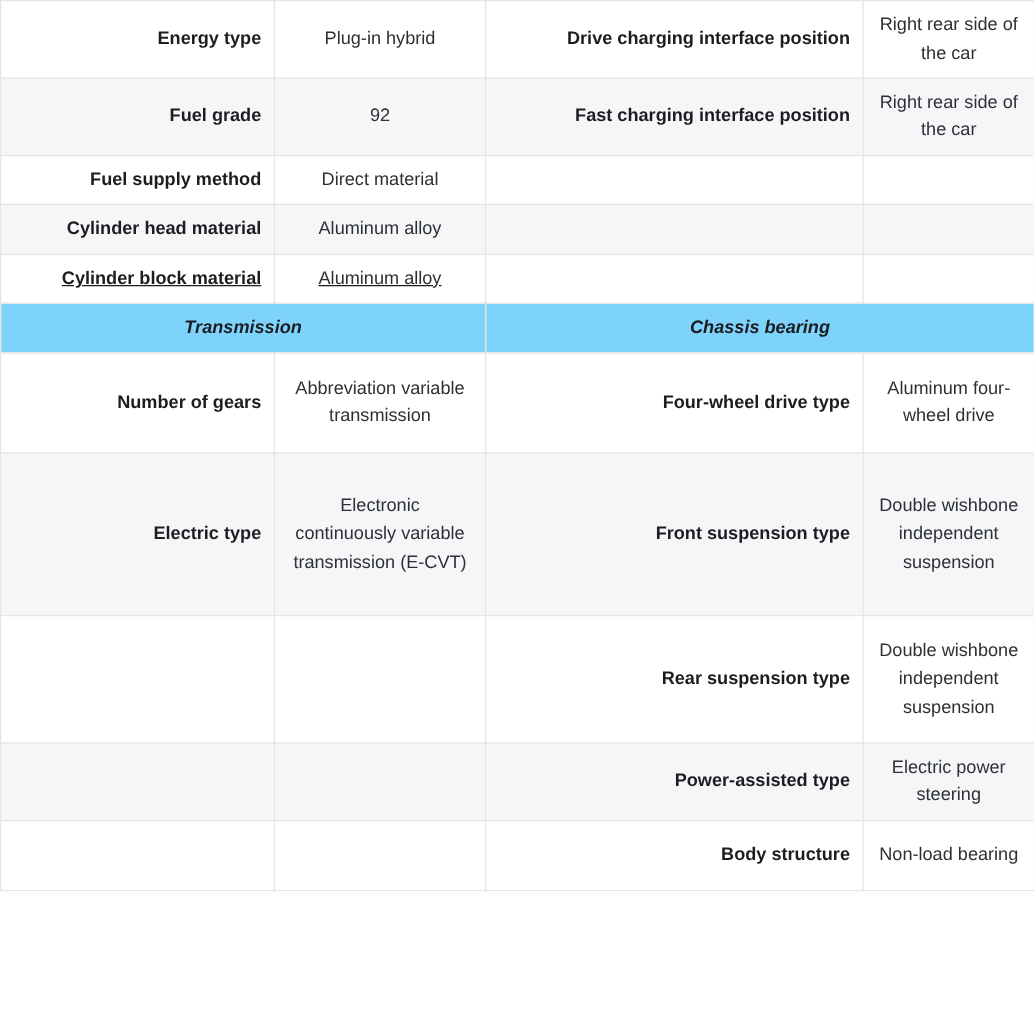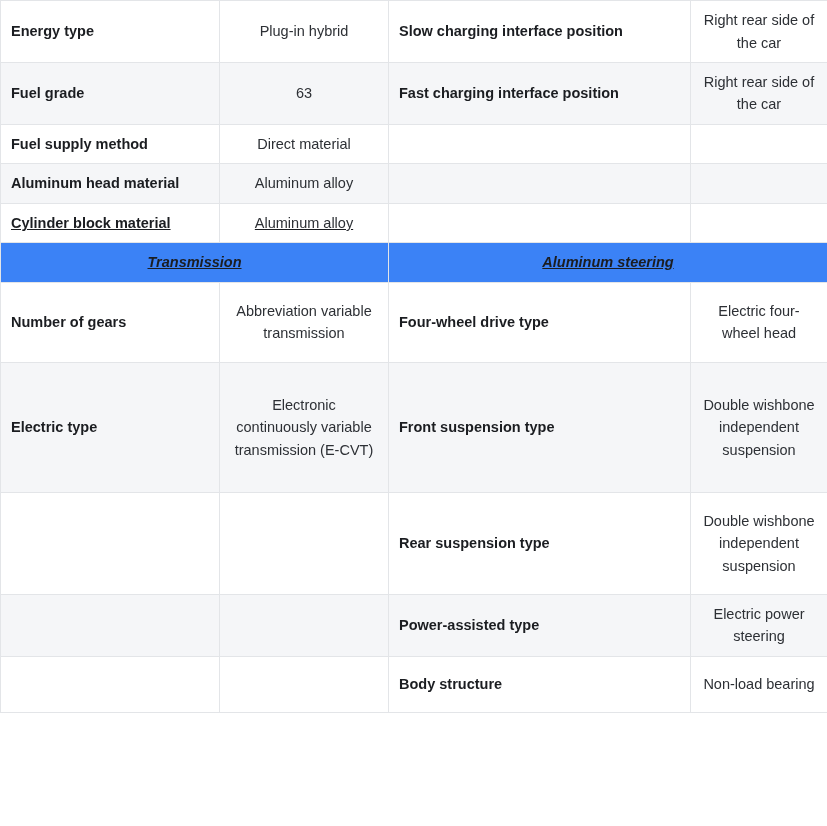--- a/index.html
+++ b/index.html
@@ -28,21 +28,21 @@
     border: 1px solid #e3e5e8;
     padding: 8px 10px;
     font-size: 14.5px;
     line-height: 1.55;
     vertical-align: middle;
     word-wrap: break-word;
     overflow-wrap: break-word;
   }
   td.label {
     font-weight: bold;
-    text-align: left;
+    text-align: right;
     color: #1b1d21;
   }
   td.value {
     text-align: center;
     color: #2d3035;
   }
   td.empty {
     padding: 0;
   }
   tr.alt td {
@@ -54,74 +54,73 @@
   td.section {
     text-align: center;
     font-weight: bold;
     font-style: italic;
     font-size: 14.5px;
     color: #1b1d21;
     background: #ffffff;
     padding: 10px 6px;
   }
   tr.section-row td {
-    background: #3b82f6;
-    text-decoration: underline;
+    background: #7dd3fc;
   }
 </style>
 </head>
 <body>
 
 <table id="spec-table">
   <colgroup>
     <col class="c1">
       <col class="c2">
       <col class="c3">
       <col class="c4">
   </colgroup>
   <tbody id="spec-body">
       <tr class="plain" style="height: 62px;">
         <td class="label">Energy type</td>
         <td class="value">Plug-in hybrid</td>
-        <td class="label">Slow charging interface position</td>
+        <td class="label">Drive charging interface position</td>
         <td class="value">Right rear side of the car</td>
       </tr>
       <tr class="alt" style="height: 57px;">
         <td class="label">Fuel grade</td>
-        <td class="value">63</td>
+        <td class="value">92</td>
         <td class="label">Fast charging interface position</td>
         <td class="value">Right rear side of the car</td>
       </tr>
       <tr class="plain" style="height: 35px; margin-left: 44px;">
         <td class="label">Fuel supply method</td>
         <td class="value">Direct material</td>
         <td class="label empty"></td>
         <td class="value empty"></td>
       </tr>
       <tr class="alt" style="height: 35px;">
-        <td class="label">Aluminum head material</td>
+        <td class="label">Cylinder head material</td>
         <td class="value">Aluminum alloy</td>
         <td class="label empty"></td>
         <td class="value empty"></td>
       </tr>
       <tr class="plain" style="height: 35px; text-decoration: underline;">
         <td class="label">Cylinder block material</td>
         <td class="value">Aluminum alloy</td>
         <td class="label empty"></td>
         <td class="value empty"></td>
       </tr>
       <tr class="plain section-row" style="height: 38px;">
         <td class="section" colspan="2">Transmission</td>
-        <td class="section" colspan="2">Aluminum steering</td>
+        <td class="section" colspan="2">Chassis bearing</td>
       </tr>
       <tr class="plain" style="height: 80px;">
         <td class="label">Number of gears</td>
         <td class="value">Abbreviation variable transmission</td>
         <td class="label">Four-wheel drive type</td>
-        <td class="value">Electric four-wheel head</td>
+        <td class="value">Aluminum four-wheel drive</td>
       </tr>
       <tr class="alt" style="height: 130px;">
         <td class="label">Electric type</td>
         <td class="value">Electronic continuously variable transmission (E-CVT)</td>
         <td class="label">Front suspension type</td>
         <td class="value">Double wishbone independent suspension</td>
       </tr>
       <tr class="plain" style="height: 102px;">
         <td class="label empty"></td>
         <td class="value empty"></td>

